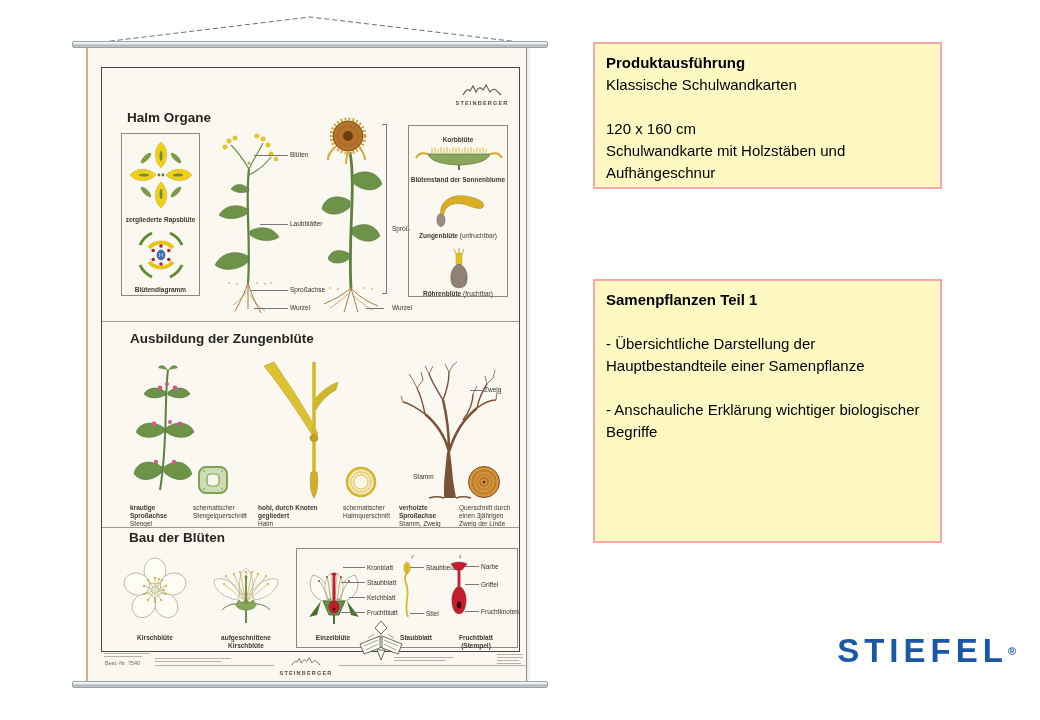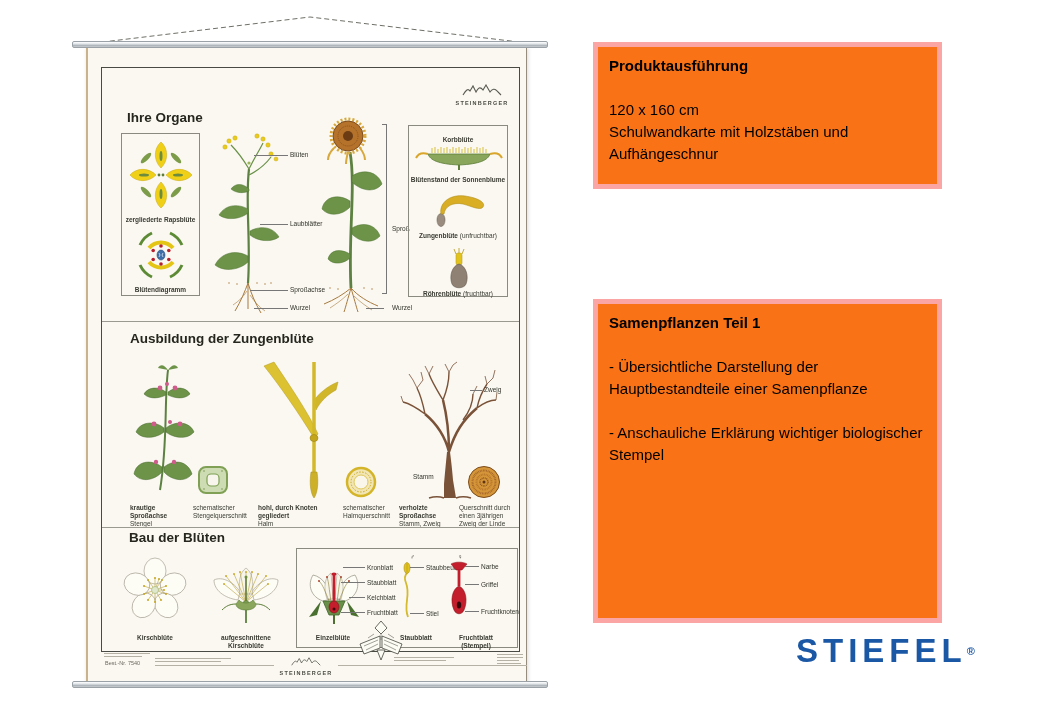--- a/index.html
+++ b/index.html
@@ -21,25 +21,25 @@
   .lbl{position:absolute;font-size:6.5px;line-height:7px;color:#33332b;white-space:nowrap}
   .lead{position:absolute;height:1px;background:#777}
   .vbox{position:absolute;border:1px solid #8a8a80}
   .bracket{position:absolute;border:1px solid #777;border-left:none;width:5px}
   .divider{position:absolute;height:1px;background:#9a9a90}
   .hair{position:absolute;background:#b5b1a5;height:1px}
   .ftxt{position:absolute;font-size:5.5px;color:#6a685e;white-space:nowrap}
   .brandmark{position:absolute;text-align:center}
   .brandmark .btxt{font-size:5.5px;font-weight:bold;letter-spacing:1.2px;color:#4c4c44;white-space:nowrap}
   
-  .infobox{position:absolute;border:5px solid #fca5a5;background:#f97316;padding:8px 11px;font-size:15px;line-height:22px;color:#000}
+  .infobox{position:absolute;border:2px solid #fca5a5;background:#fef9c3;padding:8px 11px;font-size:15px;line-height:22px;color:#000}
   .ib-b{font-weight:bold}
   .sp{height:22px}
   
-  .brand{position:absolute;right:24px;top:636px;color:#1a57a5;width:220px}
+  .brand{position:absolute;right:24px;top:636px;text-align:right;color:#1a57a5;width:220px}
   .brand-name{font-size:33px;font-weight:bold;letter-spacing:5px;line-height:30px;white-space:nowrap}
   .reg{font-size:11px;vertical-align:top;letter-spacing:0}
   .brand-sub{font-size:15px;font-weight:bold;letter-spacing:2.5px;font-variant:small-caps;margin-top:-1px}
 </style>
 </head>
 <body>
 
 <div class="page">
 
   <svg class="a" style="left:70px;top:12px;width:480px;height:36px;z-index:1" viewBox="0 0 480 36">
@@ -53,21 +53,21 @@
     <div class="frame" style="left:13px;top:21px;width:419px;height:585px"></div>
 
 
     <div class="brandmark" style="left:360px;top:36px;width:68px">
       <svg style="width:40px;height:12px" viewBox="0 0 40 12">
         <path d="M1 11 C4 6 6 4 8 7 L11 2 L14 8 C16 4 18 2 21 6 L24 1 L28 8 C30 5 33 4 35 7 L39 11" fill="none" stroke="#5a5a52" stroke-width="1.1"></path>
       </svg>
       <div class="btxt">STEINBERGER</div>
     </div>
 
-    <div class="h2" style="left:39px;top:64px">Ihre Organe</div>
+    <div class="h2" style="left:39px;top:64px">Halm Organe</div>
 
     <div class="vbox" style="left:33px;top:87px;width:79px;height:163px">
       <svg class="a" style="left:4px;top:4px;width:70px;height:74px" viewBox="0 0 70 74">
         <path d="M35 4 C42 10 43 22 35 30 C27 22 28 10 35 4 Z" fill="#f0d016" stroke="#c7a50e" stroke-width=".5"></path>
         <path d="M35 70 C42 64 43 52 35 44 C27 52 28 64 35 70 Z" fill="#f0d016" stroke="#c7a50e" stroke-width=".5"></path>
         <path d="M4 37 C10 30 22 29 30 37 C22 45 10 44 4 37 Z" fill="#f0d016" stroke="#c7a50e" stroke-width=".5"></path>
         <path d="M66 37 C60 30 48 29 40 37 C48 45 60 44 66 37 Z" fill="#f0d016" stroke="#c7a50e" stroke-width=".5"></path>
         <ellipse cx="20" cy="20" rx="7" ry="2.5" fill="#7d9c4a" transform="rotate(-45 20 20)"></ellipse>
         <ellipse cx="50" cy="20" rx="7" ry="2.5" fill="#7d9c4a" transform="rotate(45 50 20)"></ellipse>
         <ellipse cx="20" cy="54" rx="7" ry="2.5" fill="#7d9c4a" transform="rotate(45 20 54)"></ellipse>
@@ -439,31 +439,32 @@
     <div class="hair" style="left:409px;top:608px;width:26px"></div>
     <div class="hair" style="left:409px;top:611px;width:26px"></div>
     <div class="hair" style="left:409px;top:614px;width:22px"></div>
     <div class="hair" style="left:409px;top:617px;width:24px"></div>
   </div>
 
   <div class="rod" style="top:681px"></div>
 
   <div class="infobox" style="left:593px;top:42px;width:349px;height:147px">
     <div class="ib-b">Produktausführung</div>
+    <div>Klassische Schulwandkarten</div>
     <div class="sp"></div>
     <div>120 x 160 cm</div>
     <div>Schulwandkarte mit Holzstäben und Aufhängeschnur</div>
   </div>
 
-  <div class="infobox" style="left:593px;top:299px;width:349px;height:324px">
+  <div class="infobox" style="left:593px;top:279px;width:349px;height:264px">
     <div class="ib-b">Samenpflanzen Teil 1</div>
     <div class="sp"></div>
     <div>- Übersichtliche Darstellung der Hauptbestandteile einer Samenpflanze</div>
     <div class="sp"></div>
-    <div>- Anschauliche Erklärung wichtiger biologischer Stempel</div>
+    <div>- Anschauliche Erklärung wichtiger biologischer Begriffe</div>
     <div class="sp"></div>
   </div>
 
   <div class="brand">
     <div class="brand-name"><span>STIEFEL</span><span class="reg">®</span></div>
   </div>
 
 </div>
 
 </body></html>

